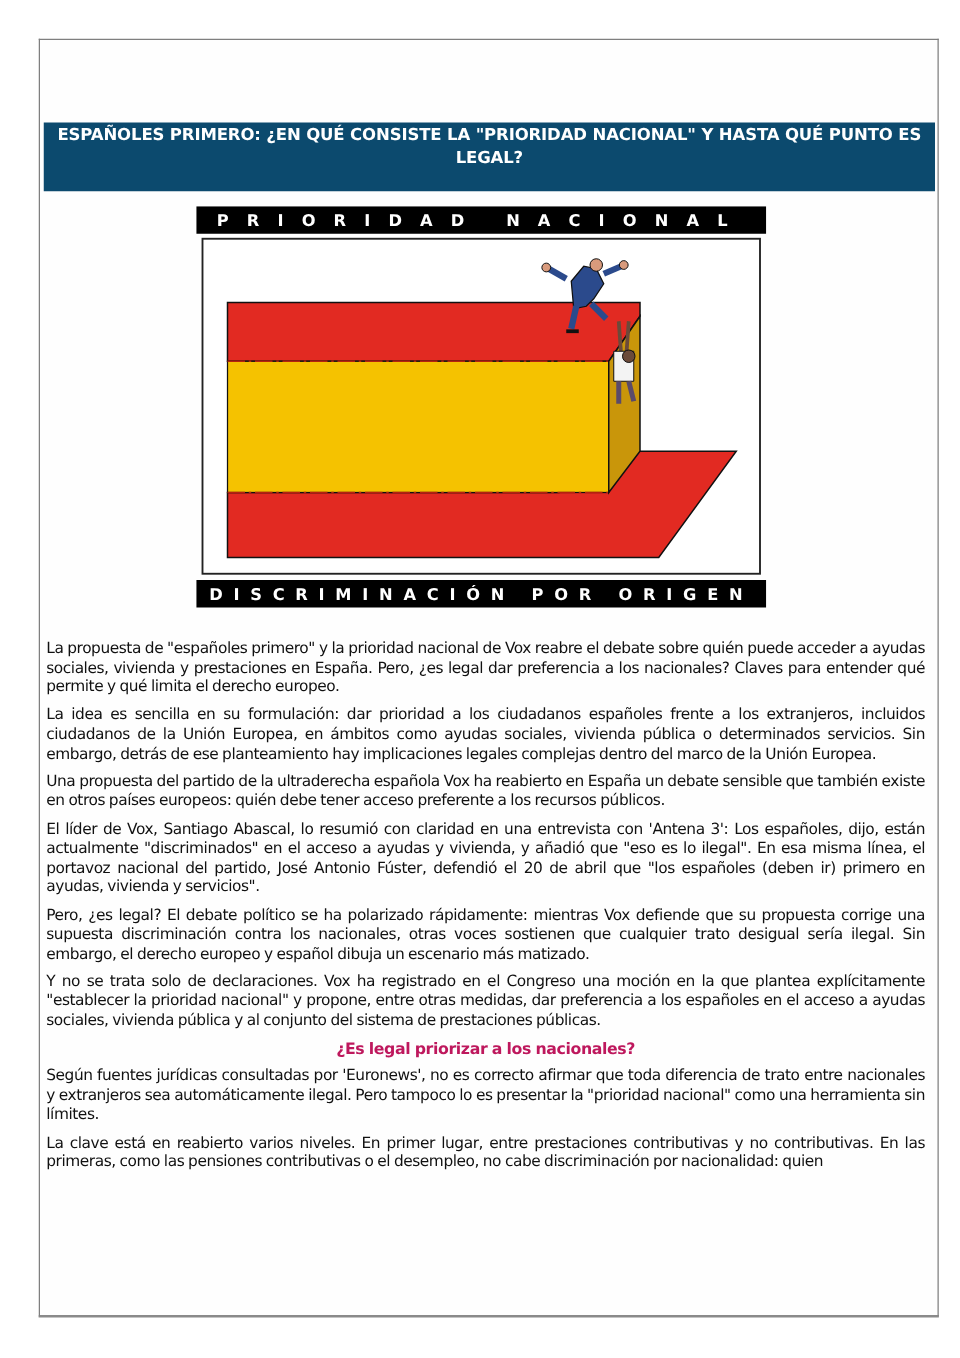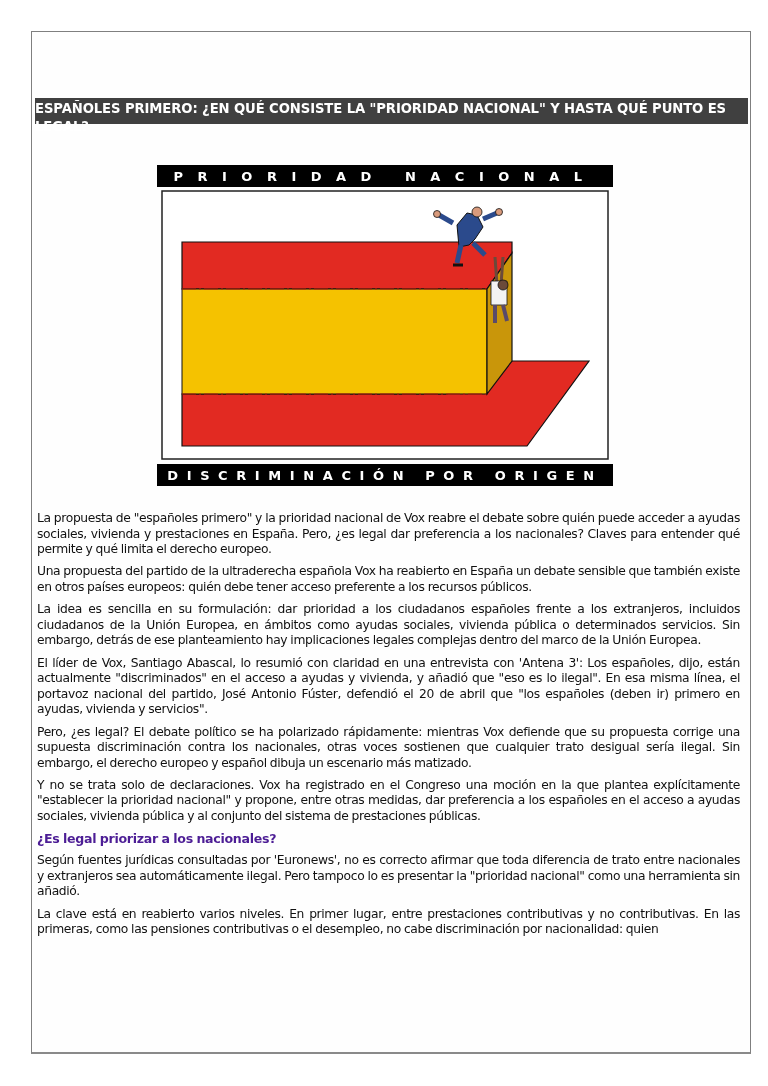--- a/index.html
+++ b/index.html
@@ -2,34 +2,34 @@
 <html><head>
 <meta charset="utf-8">
 <style>
   html, body { margin: 0; padding: 0; background: #ffffff; }
   body { width: 768px; height: 1086px; position: relative; overflow: hidden; font-family: "DejaVu Sans", sans-serif; }
   .page-frame {
     position: absolute; left: 31px; top: 31px; width: 720px; height: 1023px;
     border: 1px solid #7f7f7f; border-bottom: 2px solid #8a8a8a; box-sizing: border-box; background: #fefefe;
   }
   .title-bar {
-    position: absolute; left: 35px; top: 98px; width: 713px; height: 26px;
-    background: #404040; color: #ffffff; 
+    position: absolute; left: 35px; top: 98px; width: 713px; height: 55px;
+    background: #0c4a6e; color: #ffffff; text-align: center;
     font-family: "DejaVu Sans", sans-serif; font-weight: bold; font-size: 13.2px; line-height: 17.5px;
     padding-top: 2px; box-sizing: border-box; letter-spacing: -0.1px;
   }
   .illustration { position: absolute; left: 157px; top: 165px; width: 456px; height: 322px; }
   .body-text {
     position: absolute; left: 37px; top: 511px; width: 703px;
     font-family: "DejaVu Sans", sans-serif; font-size: 12.3px; line-height: 15.6px; color: #111111;
     letter-spacing: -0.35px; word-spacing: -0.5px;
   }
   .body-text p { margin: 0 0 6.6px 0; text-align: justify; }
   .body-text h2 {
-    margin: 0 0 6px 0; color: #4c1d95; font-size: 12.6px; font-weight: bold; line-height: 16px; letter-spacing: -0.3px;
+    margin: 0 0 6px 0; color: #be185d; font-size: 12.6px; font-weight: bold; line-height: 16px; letter-spacing: -0.3px; text-align: center;
   }
 </style>
 </head>
 <body>
 
 <div class="page-frame"></div>
 
 <div class="title-bar">ESPAÑOLES PRIMERO: ¿EN QUÉ CONSISTE LA "PRIORIDAD NACIONAL" Y HASTA QUÉ PUNTO ES LEGAL?</div>
 
 <svg class="illustration" viewBox="0 0 456 322" xmlns="http://www.w3.org/2000/svg">
@@ -69,21 +69,21 @@
     <path d="M 338 140 L 338 158" stroke="#5a4a6a" stroke-width="4"></path>
     <path d="M 346 140 L 350 156" stroke="#5a4a6a" stroke-width="4"></path>
   </g>
 
   <rect x="0" y="299" width="456" height="22" fill="#000"></rect>
   <text x="228" y="315" fill="#fff" font-family="DejaVu Sans, sans-serif" font-weight="bold" font-size="13" text-anchor="middle" letter-spacing="8.6">DISCRIMINACIÓN POR ORIGEN</text>
 </svg>
 
 <div class="body-text">
   <p>La propuesta de "españoles primero" y la prioridad nacional de Vox reabre el debate sobre quién puede acceder a ayudas sociales, vivienda y prestaciones en España. Pero, ¿es legal dar preferencia a los nacionales? Claves para entender qué permite y qué limita el derecho europeo.</p>
+  <p>La idea es sencilla en su formulación: dar prioridad a los ciudadanos españoles frente a los extranjeros, incluidos ciudadanos de la Unión Europea, en ámbitos como ayudas sociales, vivienda pública o determinados servicios. Sin embargo, detrás de ese planteamiento hay implicaciones legales complejas dentro del marco de la Unión Europea.</p>
   <p>Una propuesta del partido de la ultraderecha española Vox ha reabierto en España un debate sensible que también existe en otros países europeos: quién debe tener acceso preferente a los recursos públicos.</p>
-  <p>La idea es sencilla en su formulación: dar prioridad a los ciudadanos españoles frente a los extranjeros, incluidos ciudadanos de la Unión Europea, en ámbitos como ayudas sociales, vivienda pública o determinados servicios. Sin embargo, detrás de ese planteamiento hay implicaciones legales complejas dentro del marco de la Unión Europea.</p>
   <p>El líder de Vox, Santiago Abascal, lo resumió con claridad en una entrevista con 'Antena 3': Los españoles, dijo, están actualmente "discriminados" en el acceso a ayudas y vivienda, y añadió que "eso es lo ilegal". En esa misma línea, el portavoz nacional del partido, José Antonio Fúster, defendió el 20 de abril que "los españoles (deben ir) primero en ayudas, vivienda y servicios".</p>
   <p>Pero, ¿es legal? El debate político se ha polarizado rápidamente: mientras Vox defiende que su propuesta corrige una supuesta discriminación contra los nacionales, otras voces sostienen que cualquier trato desigual sería ilegal. Sin embargo, el derecho europeo y español dibuja un escenario más matizado.</p>
   <p>Y no se trata solo de declaraciones. Vox ha registrado en el Congreso una moción en la que plantea explícitamente "establecer la prioridad nacional" y propone, entre otras medidas, dar preferencia a los españoles en el acceso a ayudas sociales, vivienda pública y al conjunto del sistema de prestaciones públicas.</p>
   <h2>¿Es legal priorizar a los nacionales?</h2>
-  <p>Según fuentes jurídicas consultadas por 'Euronews', no es correcto afirmar que toda diferencia de trato entre nacionales y extranjeros sea automáticamente ilegal. Pero tampoco lo es presentar la "prioridad nacional" como una herramienta sin añadió.</p>
+  <p>Según fuentes jurídicas consultadas por 'Euronews', no es correcto afirmar que toda diferencia de trato entre nacionales y extranjeros sea automáticamente ilegal. Pero tampoco lo es presentar la "prioridad nacional" como una herramienta sin límites.</p>
   <p>La clave está en reabierto varios niveles. En primer lugar, entre prestaciones contributivas y no contributivas. En las primeras, como las pensiones contributivas o el desempleo, no cabe discriminación por nacionalidad: quien</p>
 </div>
 
 </body></html>

